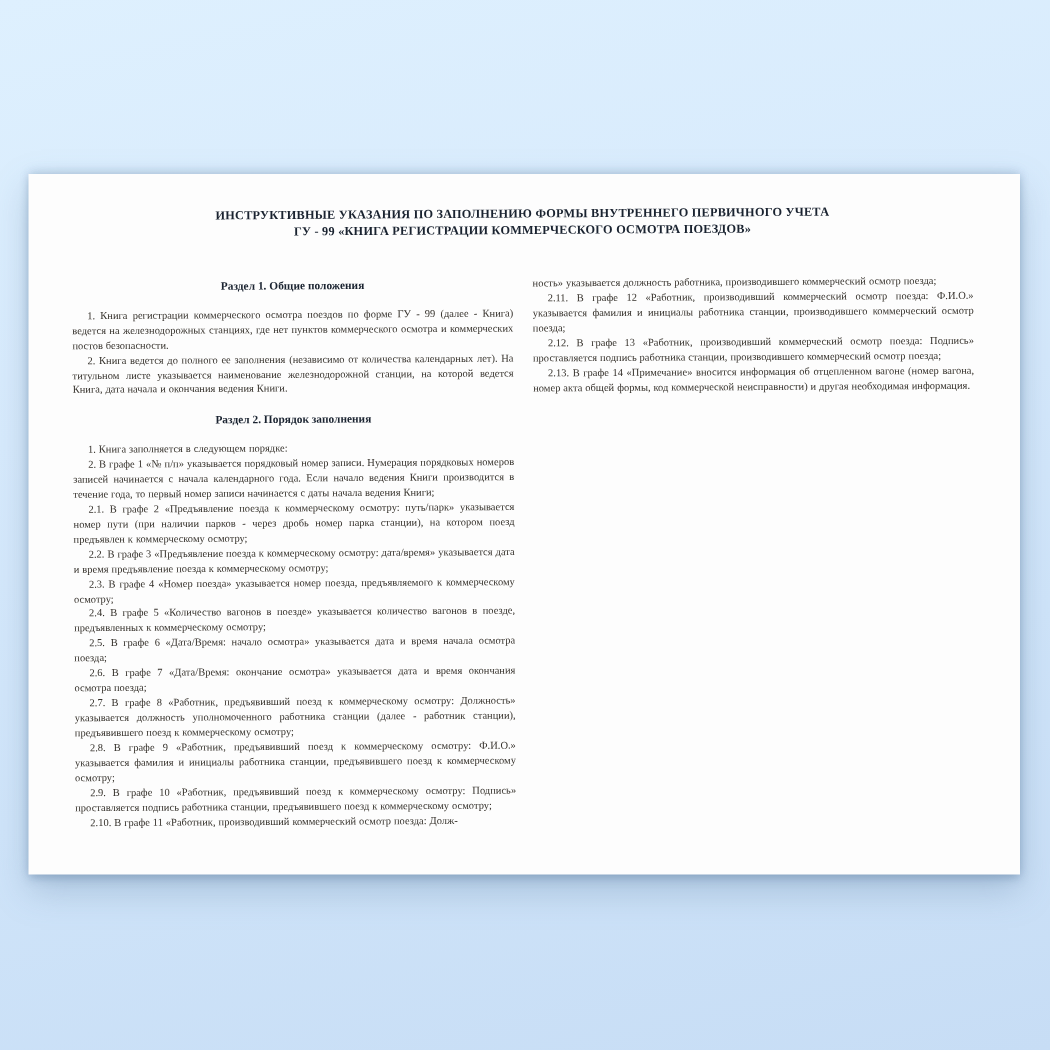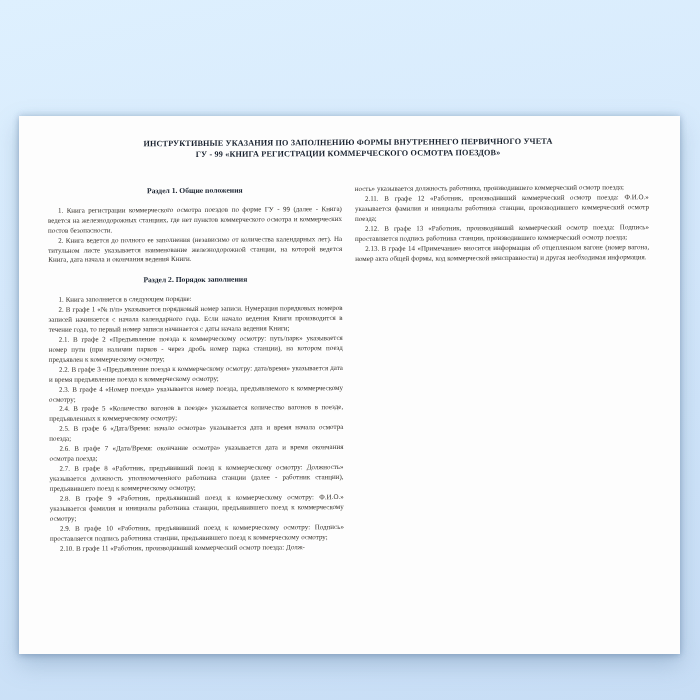--- a/index.html
+++ b/index.html
@@ -13,21 +13,21 @@
     position: relative;
     width: 700px;
     height: 700px;
     background: linear-gradient(168deg, #def0fe 0%, #d7eafc 35%, #cfe4f9 65%, #c7ddf5 100%);
   }
   .page {
     position: absolute;
     left: 19px;
     top: 116px;
     width: 661px;
-    height: 538px;
+    height: 467px;
     background: #fdfdfd;
     box-shadow: 0 2px 6px rgba(98, 128, 162, 0.45),
                 0 10px 22px rgba(98, 128, 162, 0.35),
                 0 -2px 6px rgba(120, 148, 180, 0.22);
   }
   .page-inner {
     position: absolute;
     left: 0; top: 0; right: 0; bottom: 0;
     padding: 21px 30px 0 30px;
     box-sizing: border-box;

